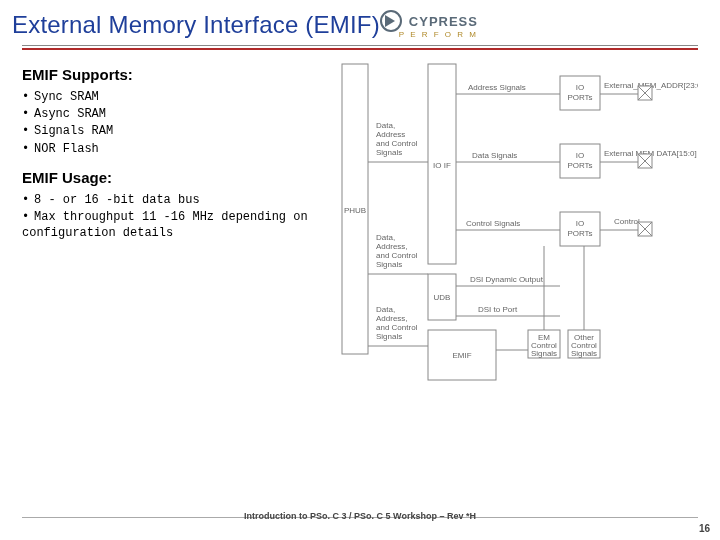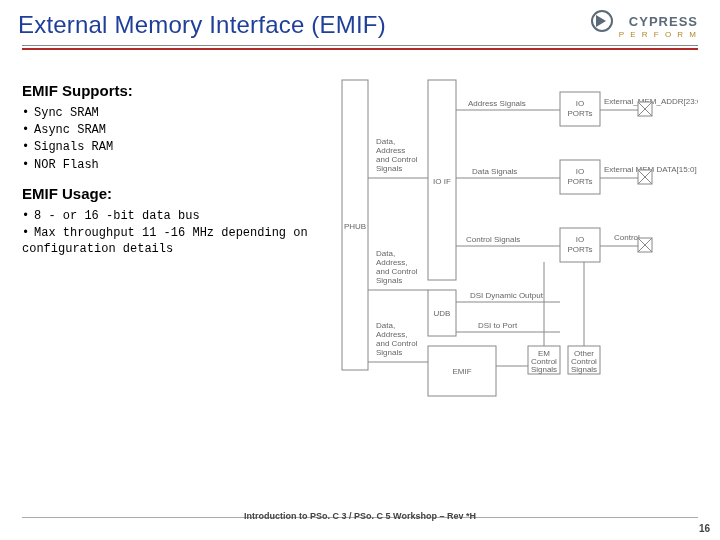--- a/index.html
+++ b/index.html
@@ -5,53 +5,53 @@
   * { box-sizing: border-box; }
   html, body { margin:0; padding:0; }
   body {
     width:720px; height:540px;
     font-family: Arial, Helvetica, sans-serif;
     background:#fff;
     position:relative;
     overflow:hidden;
   }
   .header {
-    display:flex; align-items:flex-end; justify-content:space-between;
-    padding:10px 22px 4px 18px;
+    display:flex; align-items:flex-end; 
+    padding:10px 22px 4px 12px;
   }
   .title {
     color:#1f3f9a;
     font-size:24px;
     font-weight:400;
     letter-spacing:0.2px;
   }
   .logo {
     display:flex; flex-direction:column; align-items:flex-end;
     gap:0px;
   }
-  .logo-row { display:flex; align-items:center; gap:16px; }
+  .logo-row { display:flex; align-items:center; gap:7px; }
   .logo-circle {
     width:22px; height:22px; border-radius:50%;
     border:2px solid #5a6a78;
     position:relative;
   }
   .logo-circle::after {
     content:""; position:absolute; left:3px; top:3px;
     width:0; height:0;
     border-left:10px solid #5a6a78;
     border-top:6px solid transparent;
     border-bottom:6px solid transparent;
   }
   .logo-text { color:#5a6a78; font-size:13px; letter-spacing:1px; font-weight:600; }
   .logo-sub { color:#b08a2a; font-size:8px; letter-spacing:2px; margin-top:-2px; }
   .hr1 { border:0; border-top:1px solid #888; margin:2px 22px 0 22px; }
   .hr2 { border:0; border-top:2px solid #b02a2a; margin:2px 22px 0 22px; }
 
   .content {
-    display:flex; padding:24px 22px 0 22px; gap:12px;
+    display:flex; padding:8px 22px 0 22px; gap:12px;
   }
   .left { width:320px; font-size:12px; color:#000; }
   .section-h {
     font-size:15px; font-weight:700; margin:8px 0 6px 0;
   }
   ul.b { list-style:none; padding:0; margin:0 0 12px 0;font-family:Liberation Mono, monospace; }
   ul.b li { margin:1px 0; line-height:1.35; }
   ul.b li .dot { display:inline-block; width:12px; }
   .right { flex:1; position:relative; font-size:8px; color:#555; }
 

